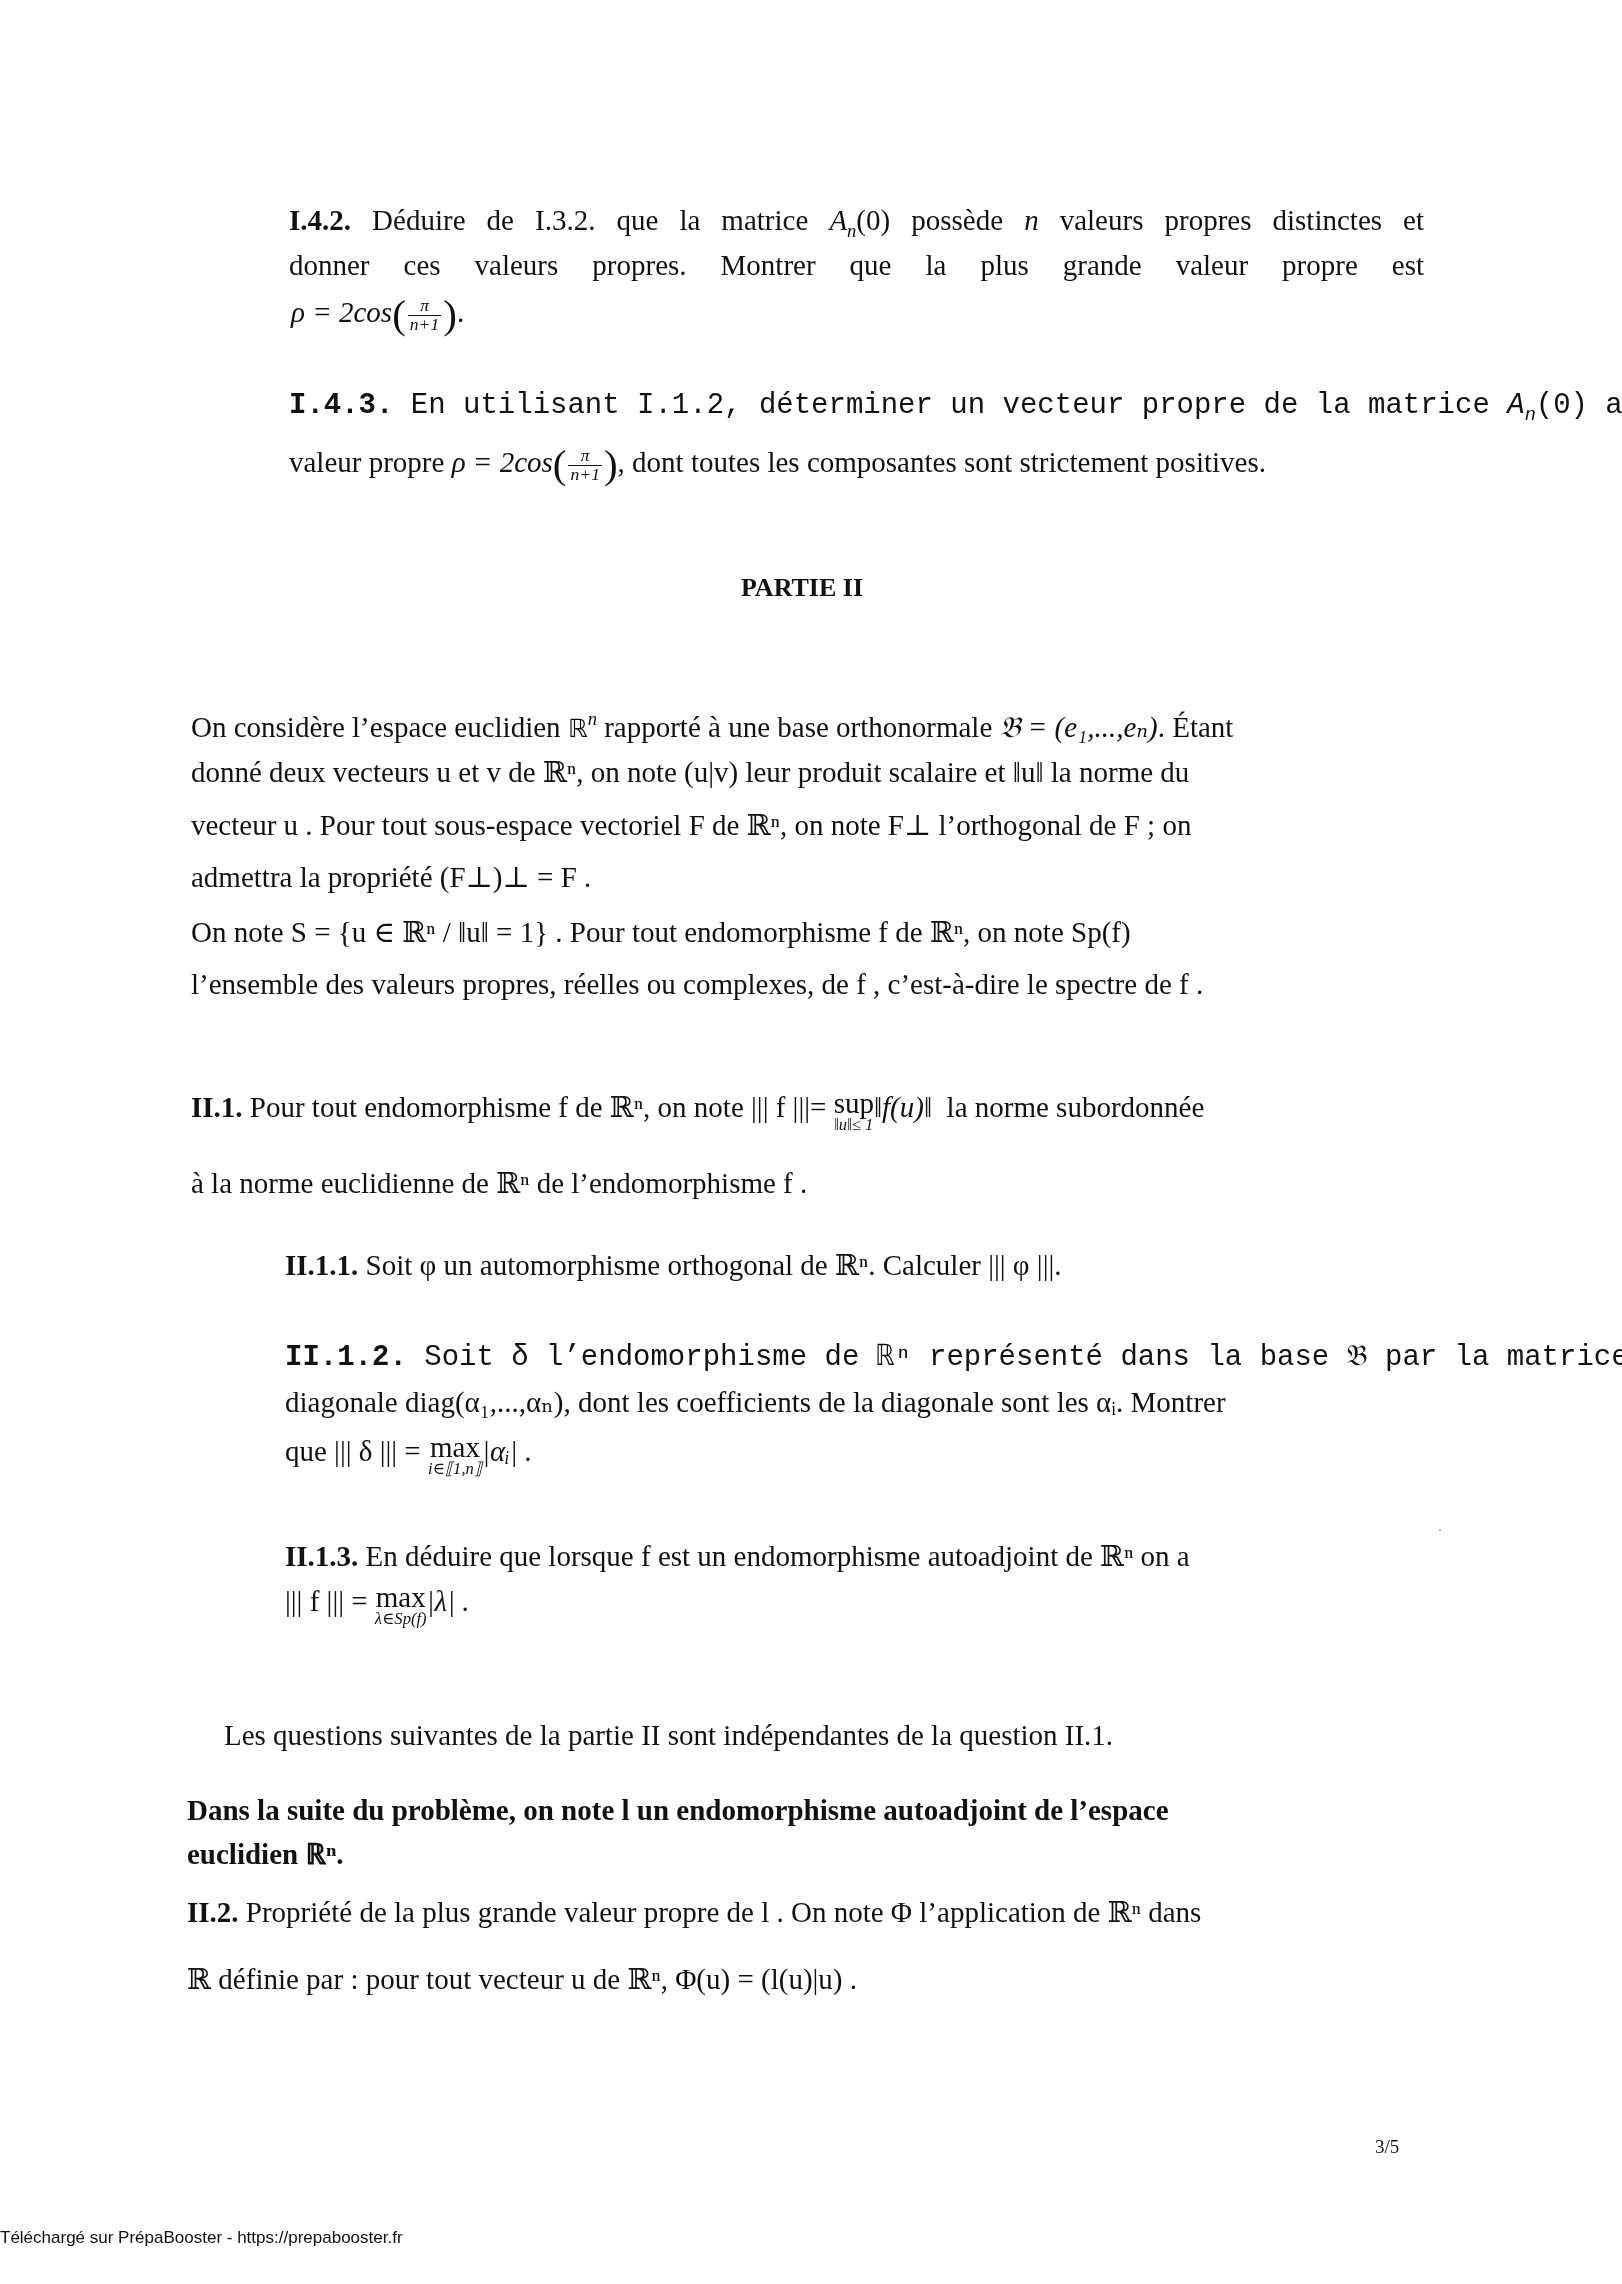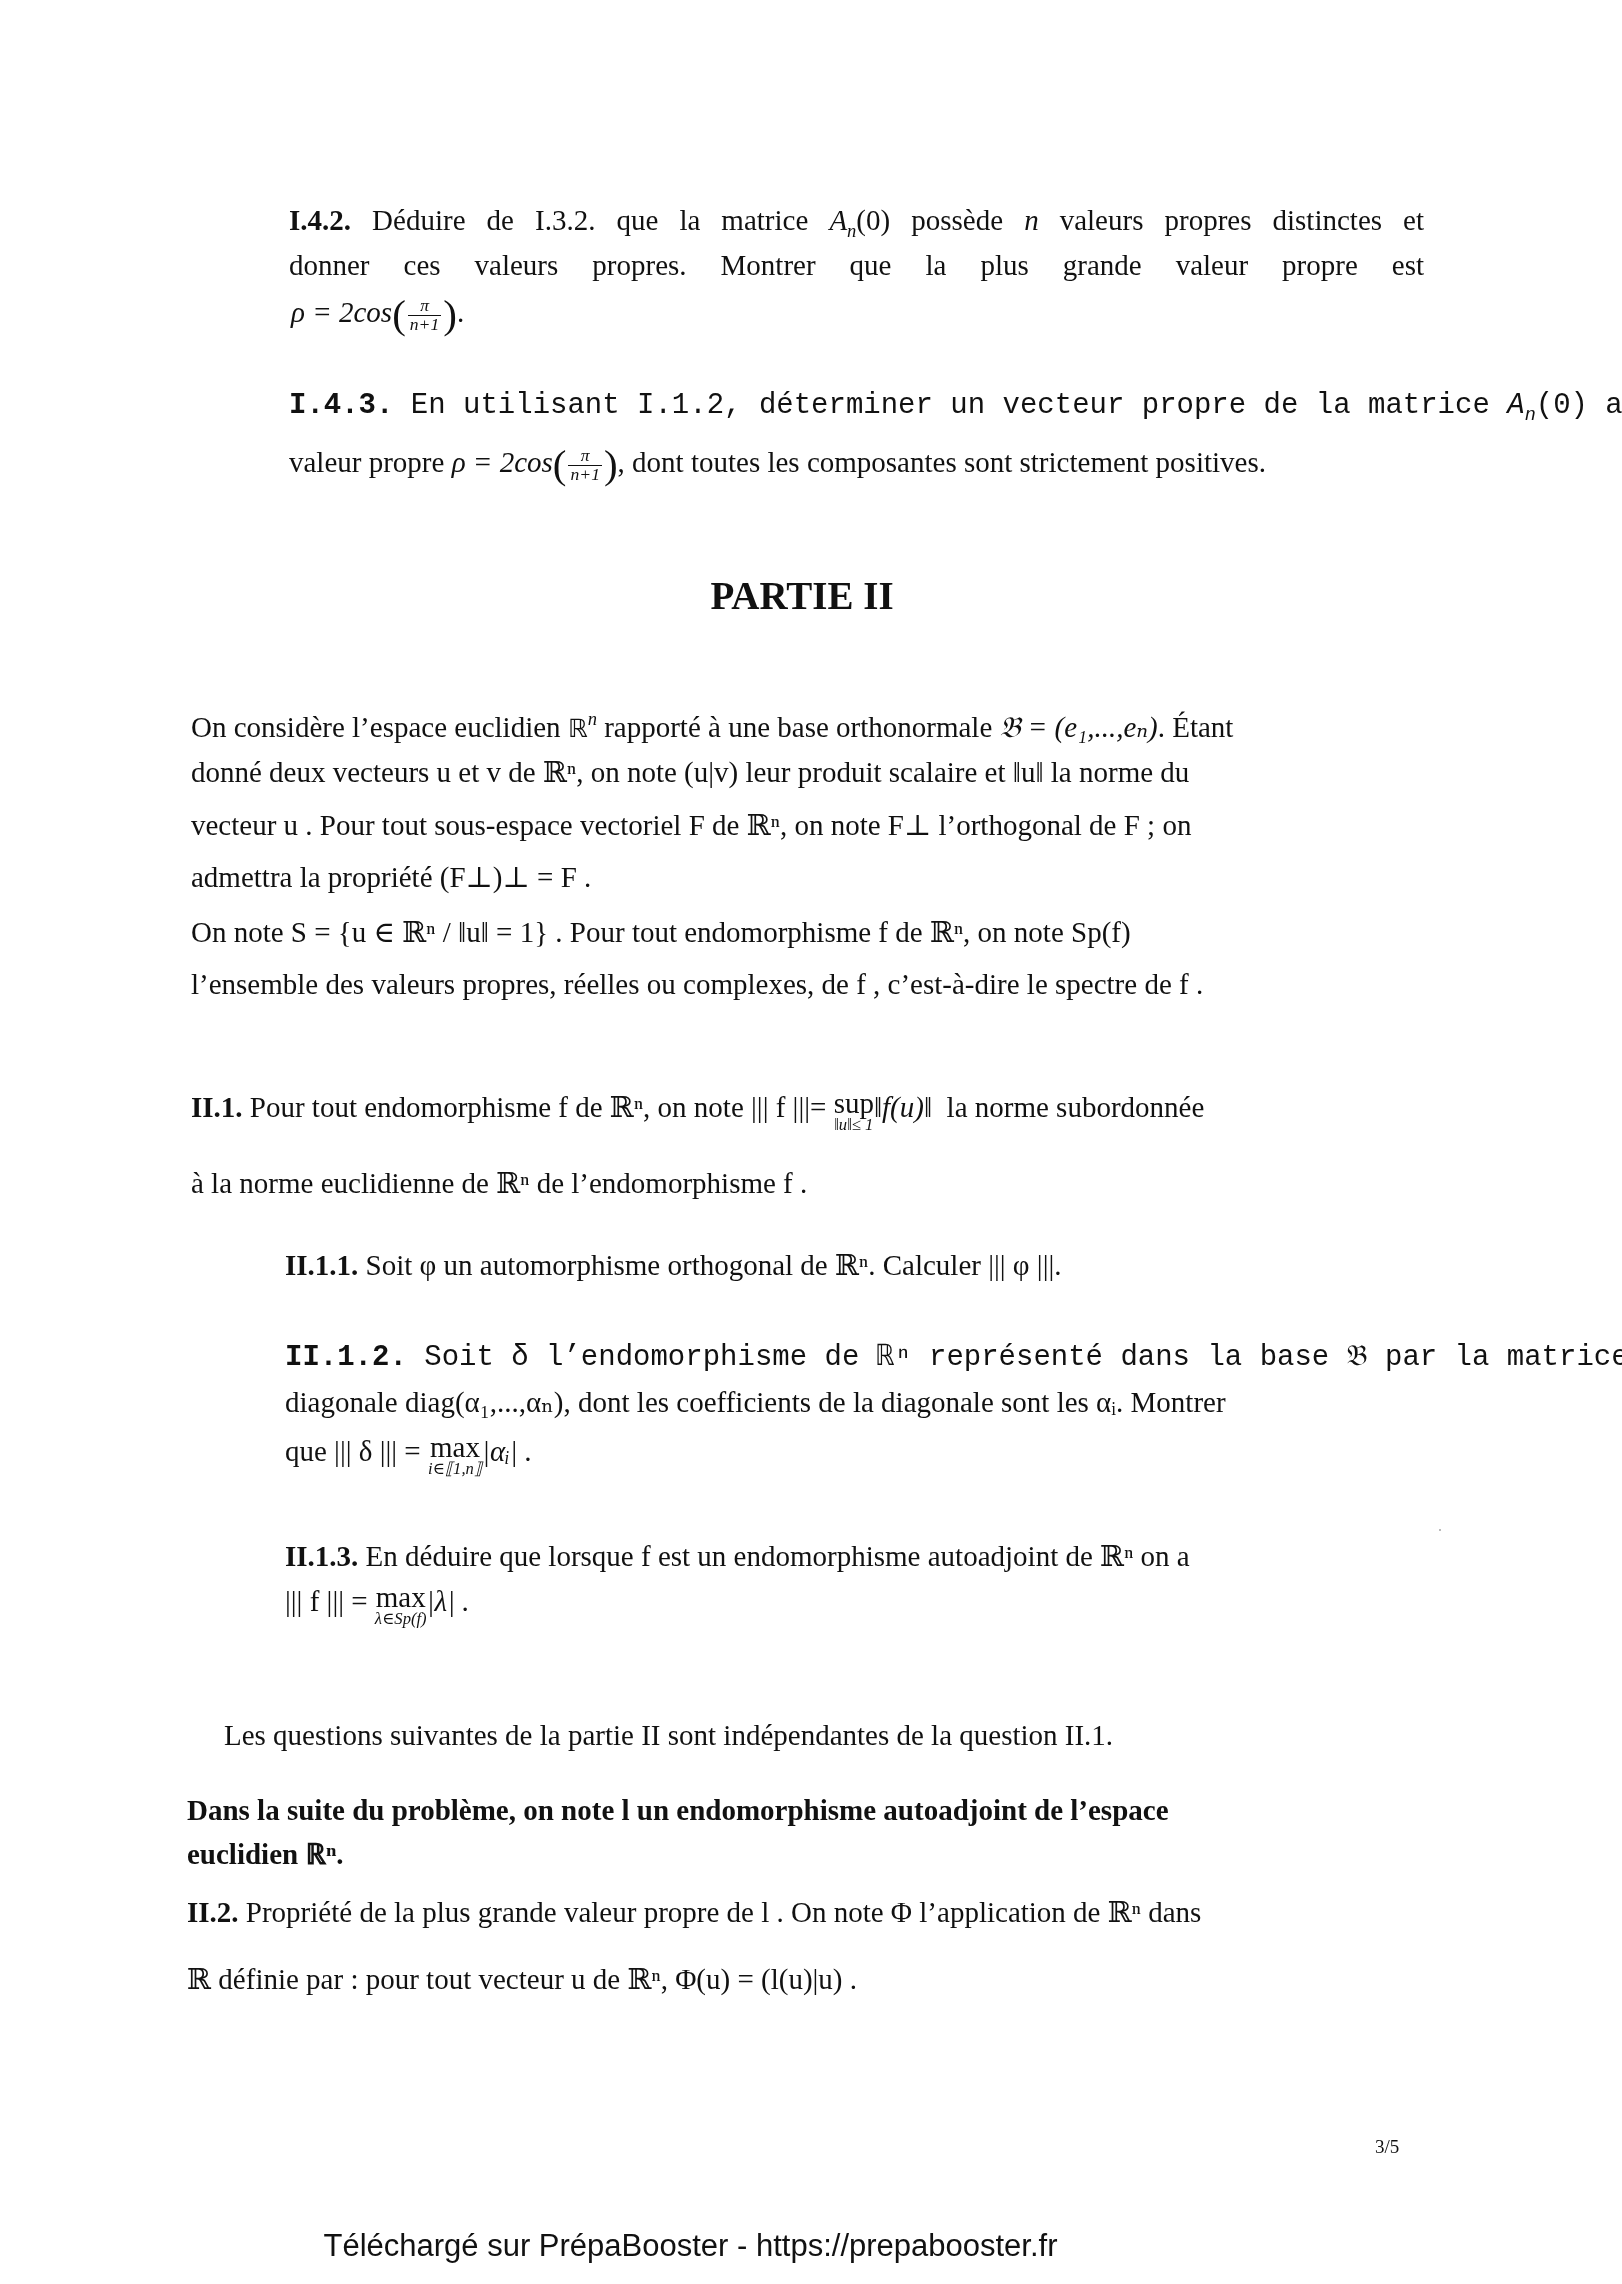--- a/index.html
+++ b/index.html
@@ -12,24 +12,24 @@
   .sub { font-size: 18.5px; vertical-align: -6.8px; font-style: italic; }
   .sup { font-size: 18.5px; vertical-align: 11.7px; font-style: italic; }
   .bb { font-family: "DejaVu Sans", sans-serif; font-size: 25px; }
   .frac { display: inline-block; vertical-align: middle; text-align: center; font-size: 17.6px; line-height: 17.6px; margin: 0 2px; }
   .frac .num { display: block; border-bottom: 1.5px solid #111; padding: 0 2px; font-style: italic; }
   .frac .den { display: block; padding: 0 2px; font-style: italic; }
   .paren { font-size: 41px; vertical-align: -5.9px; font-weight: 300; }
   .under { display: inline-block; vertical-align: top; text-align: center; line-height: 27px; }
   .under .op { display: block; }
   .under .lim { display: block; font-size: 16.6px; line-height: 15.6px; font-style: italic; }
-  .title { position: absolute; left: 0; width: 1604px; top: 573px; text-align: center; font-size: 39px; font-weight: bold; }
+  .title { position: absolute; left: 0; width: 1604px; top: 573px; text-align: center; font-size: 26px; font-weight: bold; }
   .pagenum { position: absolute; left: 1375px; top: 2136px; font-size: 19px; }
-  .footer { position: absolute; left: 0; width: 1381px; top: 2228px; text-align: center;
-            font-family: "Liberation Sans", sans-serif; font-size: 31px; }
+  .footer { position: absolute; left: 0; width: 1381px; top: 2228px; 
+            font-family: "Liberation Sans", sans-serif; font-size: 17px; }
   .scan-dot { position: absolute; left: 1439px; top: 1529px; width: 2px; height: 2px; background: #bbb; }
 </style>
 </head>
 <body>
 
 <div class="line just" style="left:289px; top:203px; width:1135px;">
   <span class="b">I.4.2.</span>
   <span>Déduire de I.3.2. que la matrice</span>
   <span class="i">A</span><span class="sub">n</span><span>(0)</span>
   <span>possède</span>

